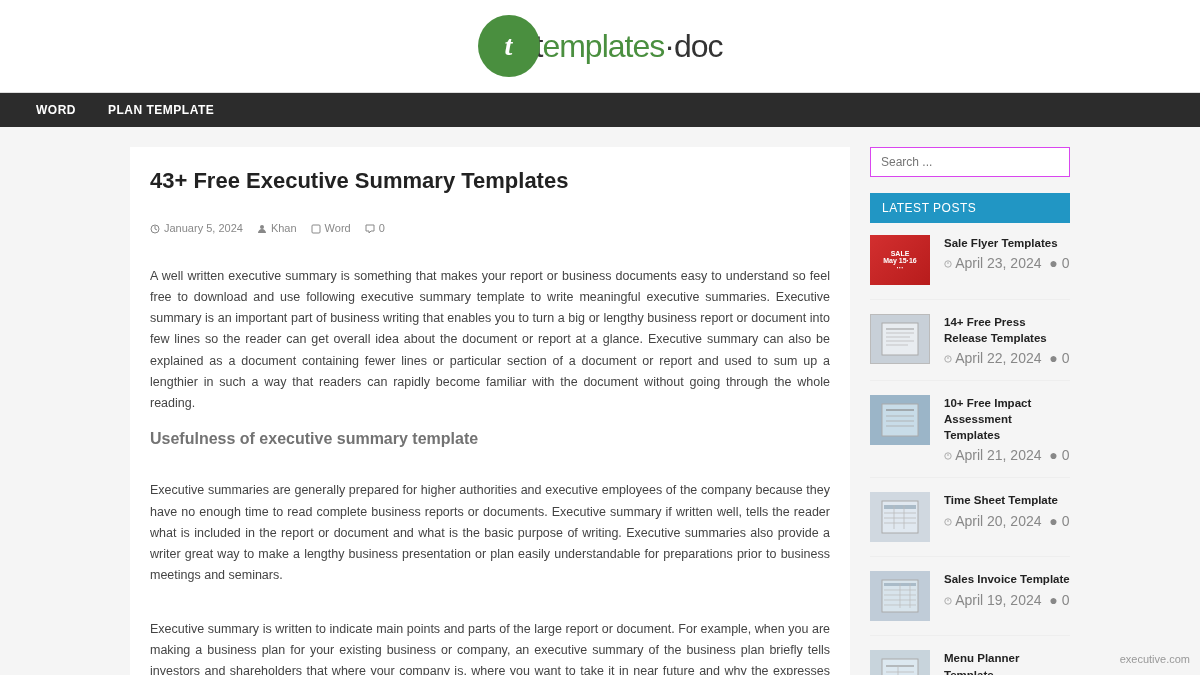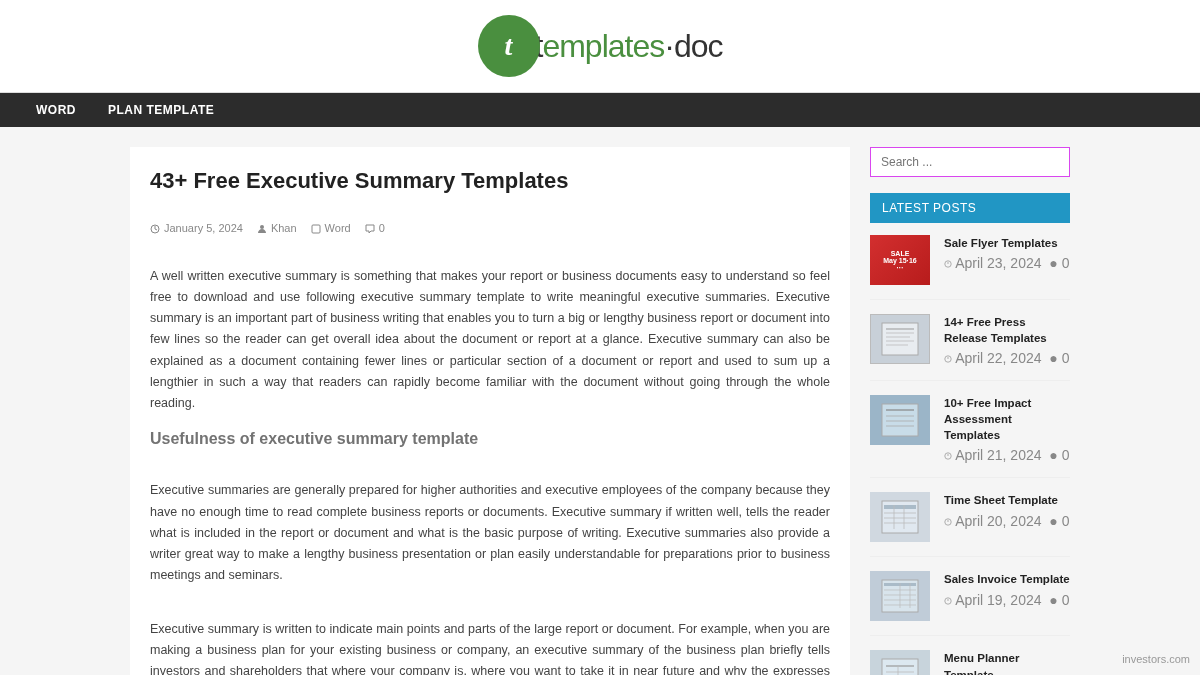--- a/index.html
+++ b/index.html
@@ -250,13 +250,13 @@
             </svg>
           <span>April 18, 2024</span>
           &nbsp;●&nbsp;<span>0</span>
         </div>
       </div>
     </div>
 
   </div>
 </div>
 
-<div class="watermark">investors.com</div>
+<div class="watermark">executive.com</div>
 
 </body></html>

